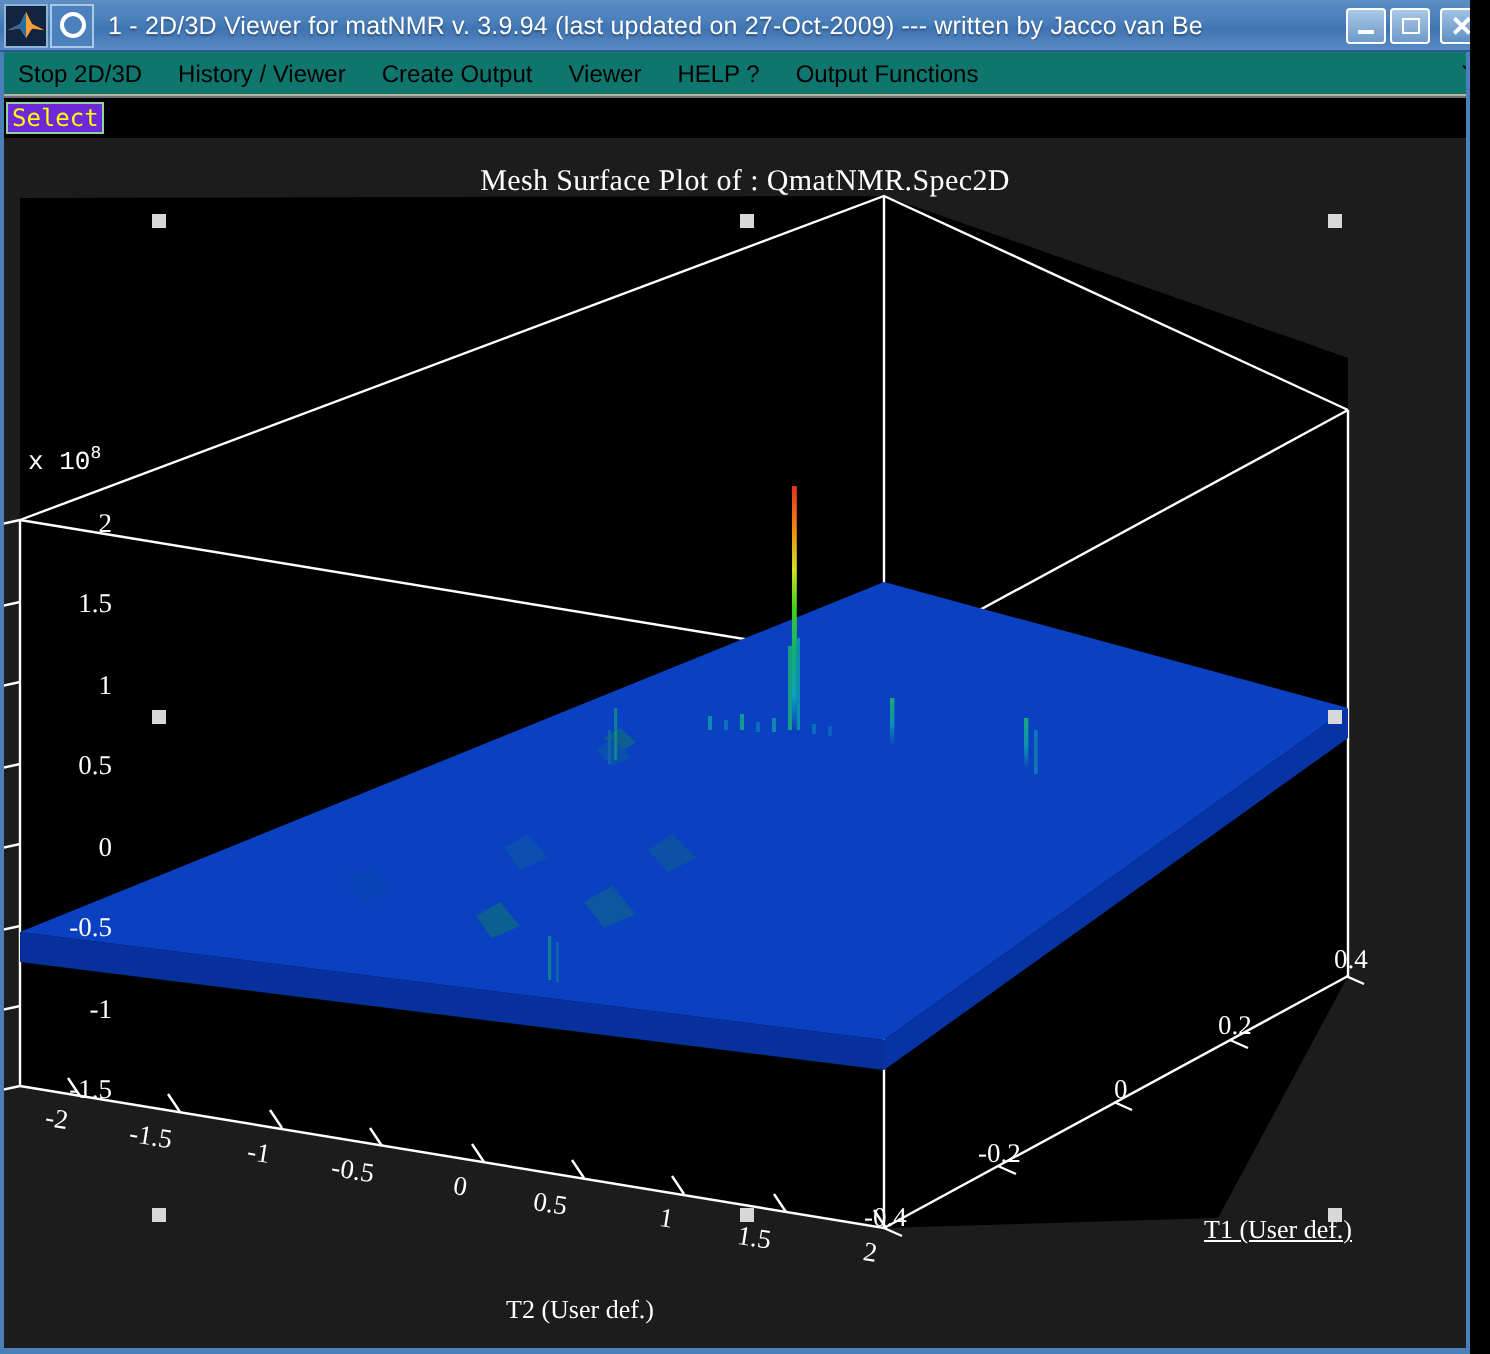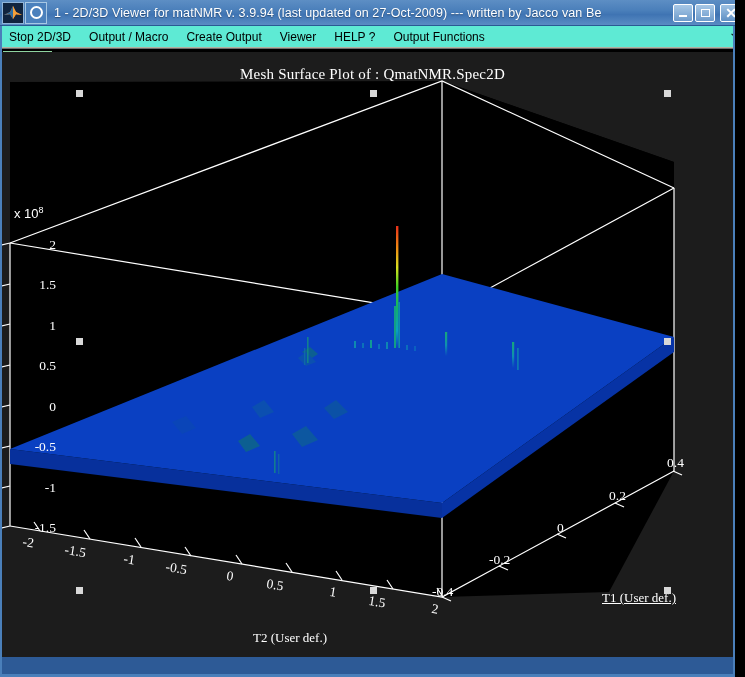--- a/index.html
+++ b/index.html
@@ -108,21 +108,21 @@
     box-sizing: border-box;
     margin-left: 3px;
   }
 
   
   .menubar {
     position: absolute;
     left: 0; top: 26px;
     width: 745px;
     height: 22px;
-    background: #5eead4;
+    background: #0f766e;
     border-bottom: 1px solid #b4b0a0;
     display: flex;
     align-items: center;
     box-sizing: border-box;
   }
   .menu-item {
     color: #000000;
     font-size: 12px;
     padding: 2px 9px;
     white-space: nowrap;
@@ -155,21 +155,21 @@
     color: #ffff00;
     font-family: "DejaVu Sans Mono", monospace;
     font-size: 12px;
     line-height: 14px;
     padding: 0px 2px;
   }
 
   
   .figure {
     position: absolute;
-    left: 2px; top: 52px;
+    left: 2px; top: 69px;
     width: 741px;
     height: 605px;
     background: #1c1c1c;
     overflow: hidden;
     border-right: 1px solid #4a7fba;
   }
   .plot-svg {
     position: absolute;
     left: 0; top: 0;
   }
@@ -196,21 +196,21 @@
     font-family: "Liberation Serif", serif;
     font-size: 13.5px;
     white-space: nowrap;
   }
   .tick-label.rot {
     transform-origin: 0 0;
   }
   .exp-label {
     position: absolute;
     color: #ffffff;
-    font-family: Liberation Sans, sans-serif;
+    font-family: Liberation Mono, monospace;
     font-size: 13px;
     white-space: nowrap;
   }
   .exp-label sup { font-size: 9px; }
   .handle {
     position: absolute;
     width: 7px; height: 7px;
     background: #d8d8d8;
   }
 
@@ -244,21 +244,21 @@
         </div>
       <div class="tb-btn">
           <div class="max-box"></div>
         </div>
       <div class="tb-btn-close">✕</div>
     </div>
   </div>
 
   <div class="menubar">
     <div class="menu-item">Stop 2D/3D</div>
-    <div class="menu-item">Output / Macro</div>
+    <div class="menu-item">History / Viewer</div>
     <div class="menu-item">Create Output</div>
     <div class="menu-item">Viewer</div>
     <div class="menu-item">HELP ?</div>
     <div class="menu-item">Output Functions</div>
     <div class="menu-overflow">↘</div>
   </div>
 
   <div class="selectbar">
     <div class="select-chip">Select</div>
   </div>

